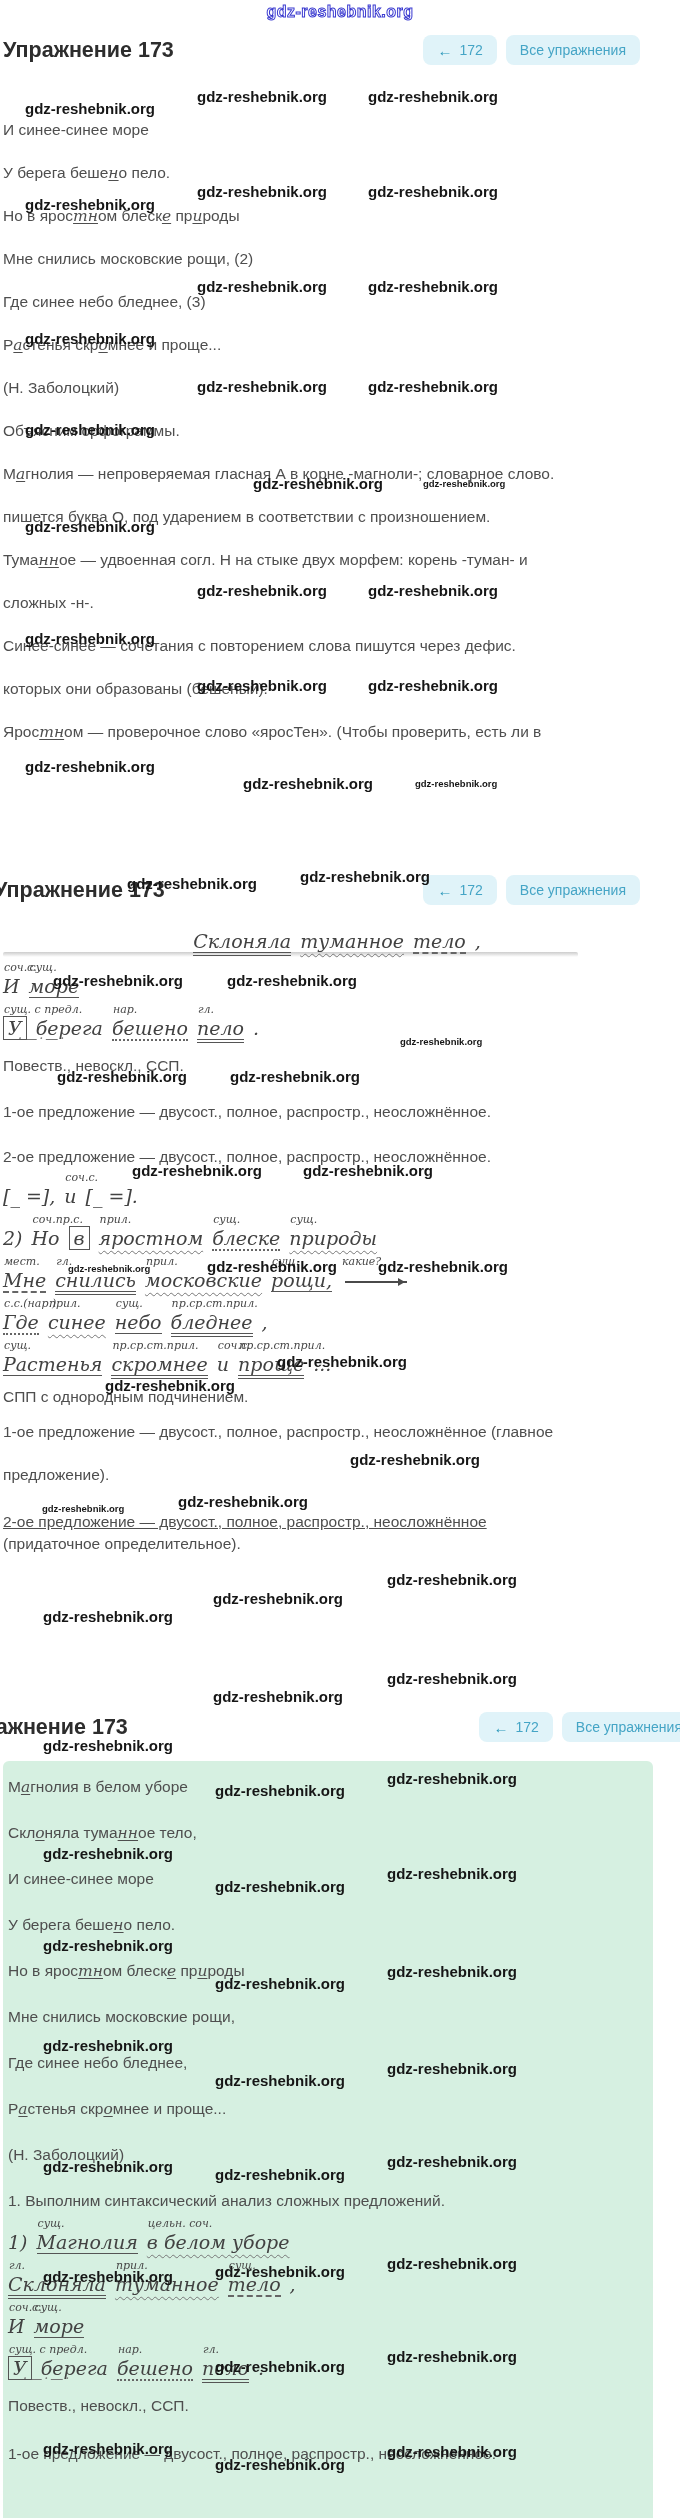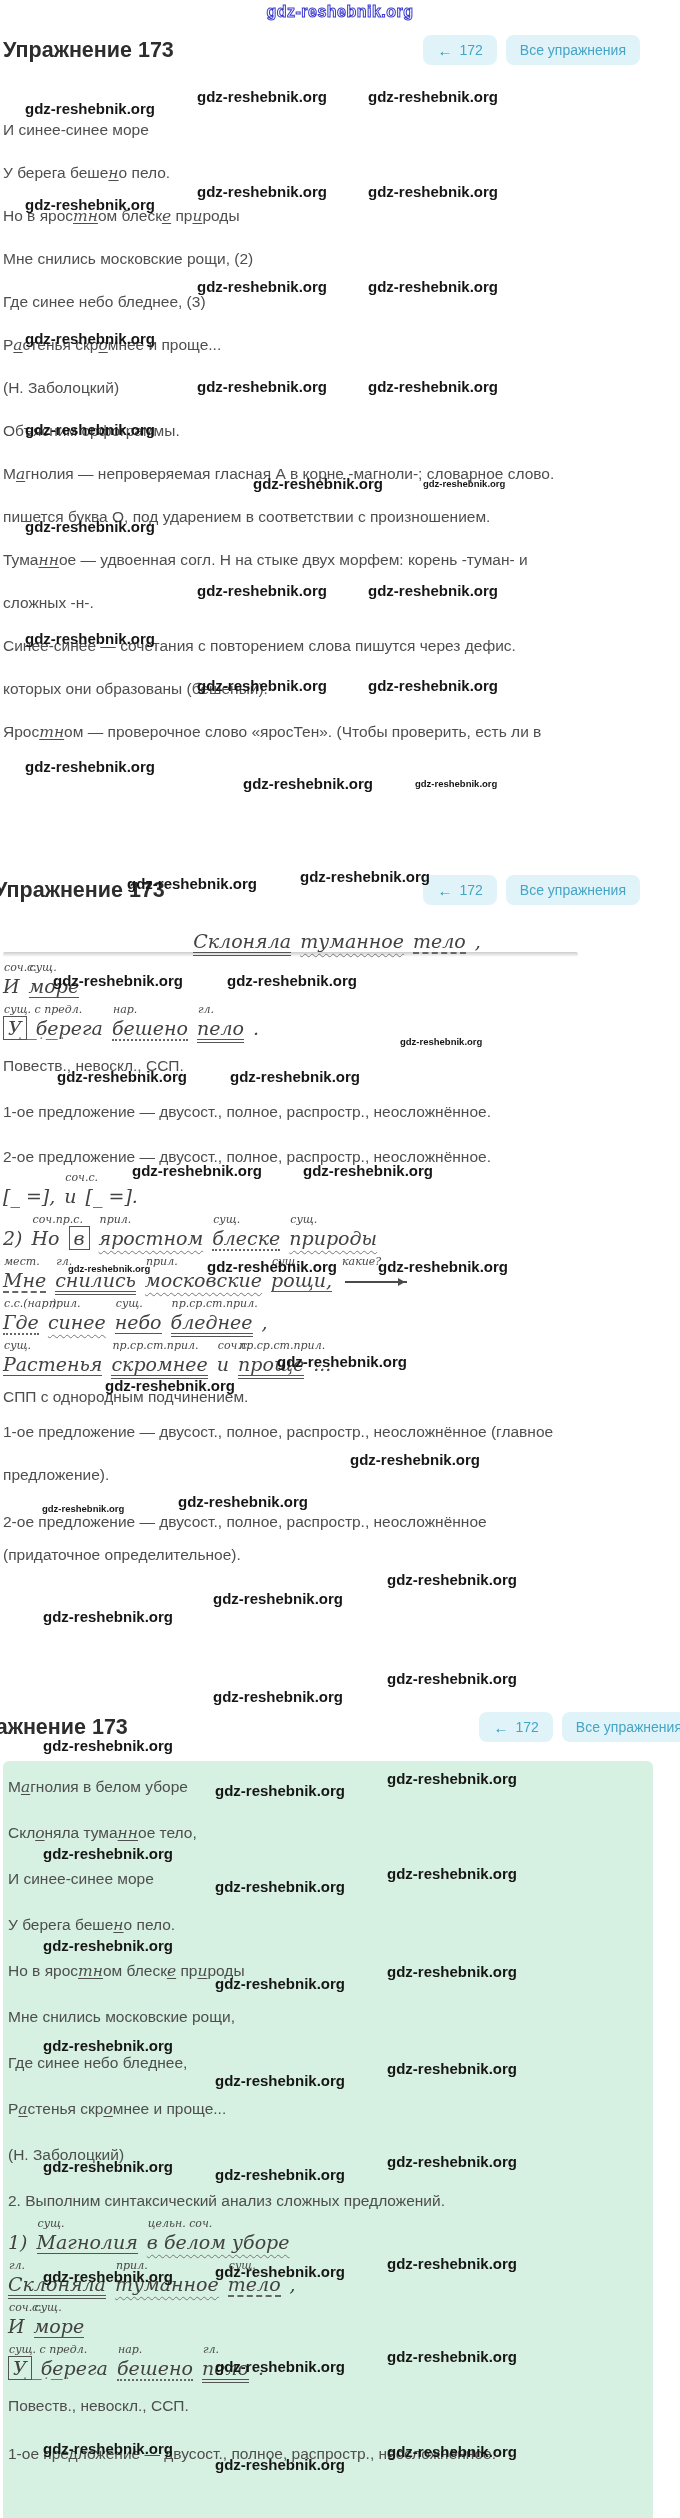--- a/index.html
+++ b/index.html
@@ -187,21 +187,21 @@
       <div class="txt-line" style="margin-bottom: 25px;">1-ое предложение — двусост., полное, распростр., неосложнённое.</div>
       <div class="txt-line" style="margin-bottom: 0px;">2-ое предложение — двусост., полное, распростр., неосложнённое.</div>
       <div class="hw-line" style="margin-bottom: 2px;"><span class="hw-tok"><span class="hw-w">[_ =],</span></span><span class="hw-tok"><span class="hw-w">и</span><span class="lab">соч.с.</span></span><span class="hw-tok"><span class="hw-w">[_ =].</span></span></div>
       <div class="hw-line" style="margin-bottom: 16px;"><span class="hw-tok"><span class="hw-w">2)</span></span><span class="hw-tok"><span class="hw-w">Но</span><span class="lab">соч.пр.с.</span></span><span class="hw-tok"><span class="hw-w boxed">в</span></span><span class="hw-tok"><span class="hw-w ul-wavy">яростном</span><span class="lab">прил.</span></span><span class="hw-tok"><span class="hw-w ul-dashdot">блеске</span><span class="lab">сущ.</span></span><span class="hw-tok"><span class="hw-w ul-wavy">природы</span><span class="lab">сущ.</span></span></div>
       <div class="hw-line" style="margin-bottom: 0px;"><span class="hw-tok"><span class="hw-w ul-dashed">Мне</span><span class="lab">мест.</span></span><span class="hw-tok"><span class="hw-w ul-double">снились</span><span class="lab">гл.</span></span><span class="hw-tok"><span class="hw-w ul-wavy">московские</span><span class="lab">прил.</span></span><span class="hw-tok"><span class="hw-w ul-single">рощи,</span><span class="lab">сущ.</span></span><span class="hw-tok"><span class="arrow-line"></span><span class="lab">какие?</span></span></div>
       <div class="hw-line" style="margin-bottom: 2px;"><span class="hw-tok"><span class="hw-w ul-dashdot">Где</span><span class="lab">с.с.(нар.)</span></span><span class="hw-tok"><span class="hw-w ul-wavy">синее</span><span class="lab">прил.</span></span><span class="hw-tok"><span class="hw-w ul-single">небо</span><span class="lab">сущ.</span></span><span class="hw-tok"><span class="hw-w ul-double">бледнее</span><span class="lab">пр.ср.ст.прил.</span></span><span class="hw-tok"><span class="hw-w">,</span></span></div>
       <div class="hw-line" style="margin-bottom: 10px;"><span class="hw-tok"><span class="hw-w ul-single">Растенья</span><span class="lab">сущ.</span></span><span class="hw-tok"><span class="hw-w ul-double">скромнее</span><span class="lab">пр.ср.ст.прил.</span></span><span class="hw-tok"><span class="hw-w">и</span><span class="lab">соч.с.</span></span><span class="hw-tok"><span class="hw-w ul-double">проще</span><span class="lab">пр.ср.ст.прил.</span></span><span class="hw-tok"><span class="hw-w">...</span></span></div>
       <div class="txt-line" style="margin-bottom: 15px;">СПП с однородным подчинением.</div>
       <div class="txt-line" style="">1-ое предложение — двусост., полное, распростр., неосложнённое (главное</div>
       <div class="txt-line" style="margin-bottom: 27px;">предложение).</div>
-      <div class="txt-line" style="margin-bottom: 13px;">2-ое предложение — двусост., полное, распростр., неосложнённое</div>
+      <div class="txt-line" style="margin-bottom: 2px; text-decoration: underline;">2-ое предложение — двусост., полное, распростр., неосложнённое</div>
       <div class="txt-line">(придаточное определительное).</div>
     </div>
 </section>
 
 <section class="sect" id="s3">
   <header class="hrow">
     <h2>Упражнение 173</h2>
     <div class="btns">
       <button class="pill">
         <span class="arr">←</span>
@@ -213,21 +213,21 @@
   <div class="content green" id="c3">
       <div class="txt-line">М<span class="ul-letter">а</span>гнолия в белом уборе</div>
       <div class="txt-line">Скл<span class="ul-letter">о</span>няла тума<span class="ul-letter">нн</span>ое тело,</div>
       <div class="txt-line">И синее-синее море</div>
       <div class="txt-line">У берега беше<span class="ul-letter">н</span>о пело.</div>
       <div class="txt-line">Но в ярос<span class="ul-letter">тн</span>ом блеск<span class="ul-letter">е</span> пр<span class="ul-letter">и</span>роды</div>
       <div class="txt-line">Мне снились московские рощи,</div>
       <div class="txt-line">Где синее небо бледнее,</div>
       <div class="txt-line">Р<span class="ul-letter">а</span>стенья скр<span class="ul-letter">о</span>мнее и проще...</div>
       <div class="txt-line">(Н. Заболоцкий)</div>
-      <div class="txt-line" style="margin-bottom: 18px;">2. Выполним синтаксический анализ сложных предложений.</div>
+      <div class="txt-line" style="margin-bottom: 18px;">1. Выполним синтаксический анализ сложных предложений.</div>
       <div class="hw-line" style="margin-bottom: 12px;"><span class="hw-tok"><span class="hw-w">1)</span></span><span class="hw-tok"><span class="hw-w ul-single">Магнолия</span><span class="lab">сущ.</span></span><span class="hw-tok"><span class="hw-w ul-wavy">в белом уборе</span><span class="lab">цельн. соч.</span></span></div>
       <div class="hw-line" style="margin-bottom: 14px;"><span class="hw-tok"><span class="hw-w ul-double">Склоняла</span><span class="lab">гл.</span></span><span class="hw-tok"><span class="hw-w ul-wavy">туманное</span><span class="lab">прил.</span></span><span class="hw-tok"><span class="hw-w ul-dashed">тело</span><span class="lab">сущ.</span></span><span class="hw-tok"><span class="hw-w">,</span></span></div>
       <div class="hw-line" style="margin-bottom: 12px;"><span class="hw-tok"><span class="hw-w">И</span><span class="lab">соч.с.</span></span><span class="hw-tok"><span class="hw-w ul-single">море</span><span class="lab">сущ.</span></span></div>
       <div class="hw-line" style="margin-bottom: 2px;"><span class="hw-tok"><span class="hw-w boxed">У</span><span class="lab">сущ. с предл.</span></span><span class="hw-tok"><span class="hw-w">берега</span></span><span class="hw-tok"><span class="hw-w ul-dashdot">бешено</span><span class="lab">нар.</span></span><span class="hw-tok"><span class="hw-w ul-double">пело</span><span class="lab">гл.</span></span><span class="hw-tok"><span class="hw-w">.</span></span></div>
       <div class="deco-line">—·—·—·</div>
       <div class="txt-line" style="margin-bottom: 28px;">Повеств., невоскл., ССП.</div>
       <div class="txt-line">1-ое предложение — двусост., полное, распростр., неосложнённое.</div>
     </div>
 </section>
 

